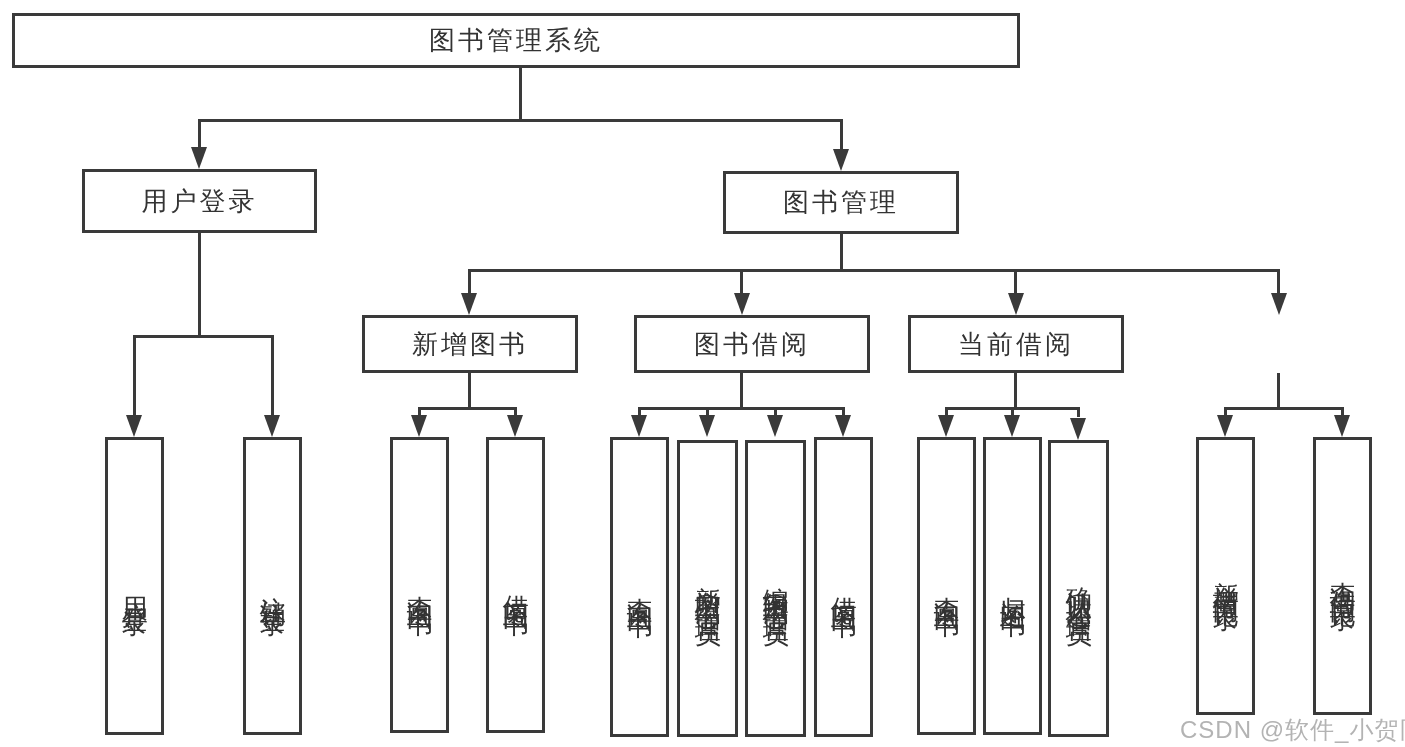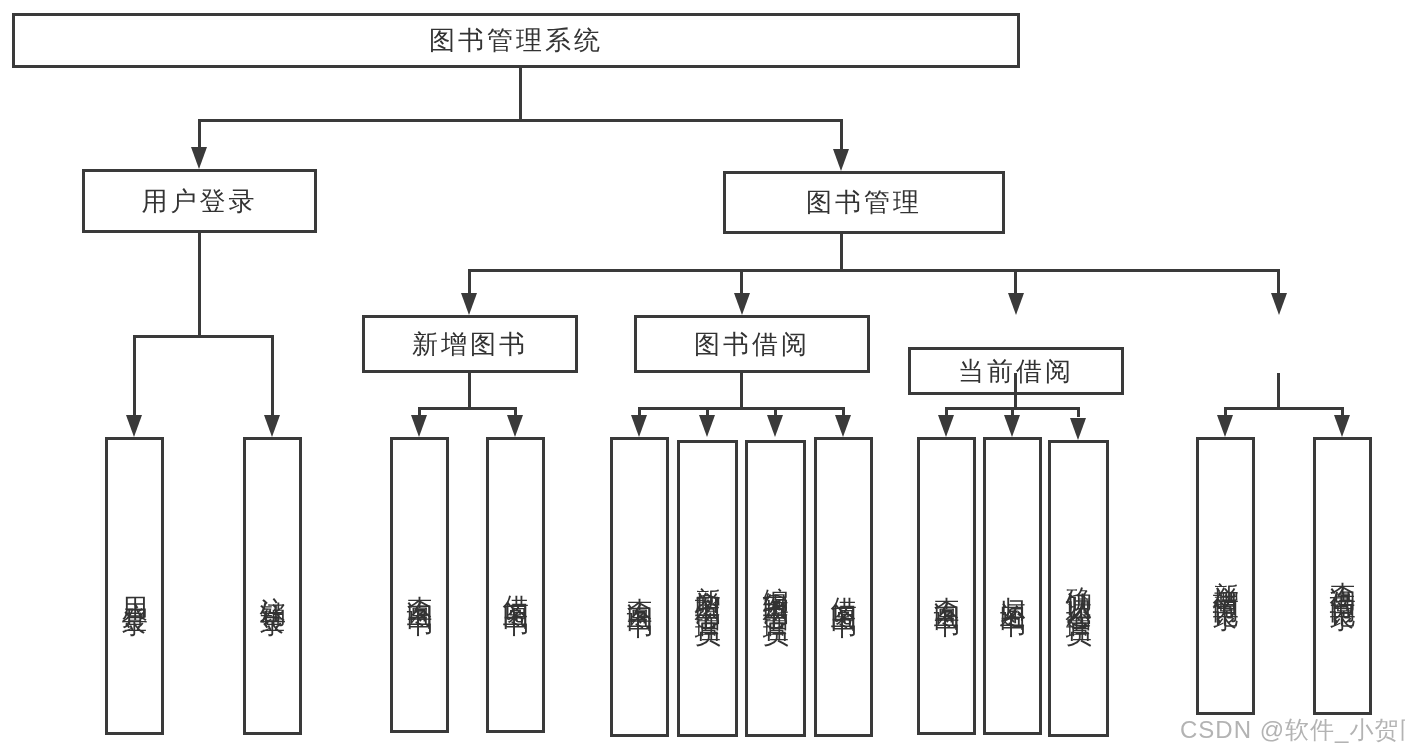--- a/index.html
+++ b/index.html
@@ -39,21 +39,21 @@
   <div class="box" style="left:12px;top:13px;width:1008px;height:55px;">图书管理系统</div>
 
   <div class="v" style="left:519px;top:68px;height:52px;"></div>
   <div class="h" style="left:198px;top:119px;width:645px;"></div>
   <div class="v" style="left:198px;top:119px;height:30px;"></div>
   <div class="arrow" style="left:191px;top:147px;"></div>
   <div class="v" style="left:840px;top:119px;height:30px;"></div>
   <div class="arrow" style="left:833px;top:149px;"></div>
 
   <div class="box" style="left:82px;top:169px;width:235px;height:64px;">用户登录</div>
-  <div class="box" style="left:723px;top:171px;width:282px;height:63px;">图书管理</div>
+  <div class="box" style="left:723px;top:171px;width:236px;height:63px;">图书管理</div>
 
   <div class="v" style="left:198px;top:233px;height:104px;"></div>
   <div class="h" style="left:133px;top:335px;width:141px;"></div>
   <div class="v" style="left:133px;top:335px;height:82px;"></div>
   <div class="arrow" style="left:126px;top:415px;"></div>
   <div class="v" style="left:271px;top:335px;height:82px;"></div>
   <div class="arrow" style="left:264px;top:415px;"></div>
 
   <div class="v" style="left:840px;top:234px;height:37px;"></div>
   <div class="h" style="left:468px;top:269px;width:812px;"></div>
@@ -61,21 +61,21 @@
   <div class="arrow" style="left:461px;top:293px;"></div>
   <div class="v" style="left:740px;top:269px;height:26px;"></div>
   <div class="arrow" style="left:734px;top:293px;"></div>
   <div class="v" style="left:1014px;top:269px;height:26px;"></div>
   <div class="arrow" style="left:1008px;top:293px;"></div>
   <div class="v" style="left:1277px;top:269px;height:26px;"></div>
   <div class="arrow" style="left:1271px;top:293px;"></div>
 
   <div class="box" style="left:362px;top:315px;width:216px;height:58px;">新增图书</div>
   <div class="box" style="left:634px;top:315px;width:236px;height:58px;">图书借阅</div>
-  <div class="box" style="left:908px;top:315px;width:216px;height:48px;margin-top:32px;">当前借阅</div>
+  <div class="box" style="left:908px;top:315px;width:216px;height:58px;">当前借阅</div>
 
   <div class="v" style="left:468px;top:373px;height:36px;"></div>
   <div class="h" style="left:418px;top:407px;width:99px;"></div>
   <div class="v" style="left:418px;top:407px;height:10px;"></div>
   <div class="arrow" style="left:411px;top:415px;"></div>
   <div class="v" style="left:514px;top:407px;height:10px;"></div>
   <div class="arrow" style="left:507px;top:415px;"></div>
 
   <div class="v" style="left:740px;top:373px;height:36px;"></div>
   <div class="h" style="left:638px;top:407px;width:207px;"></div>

